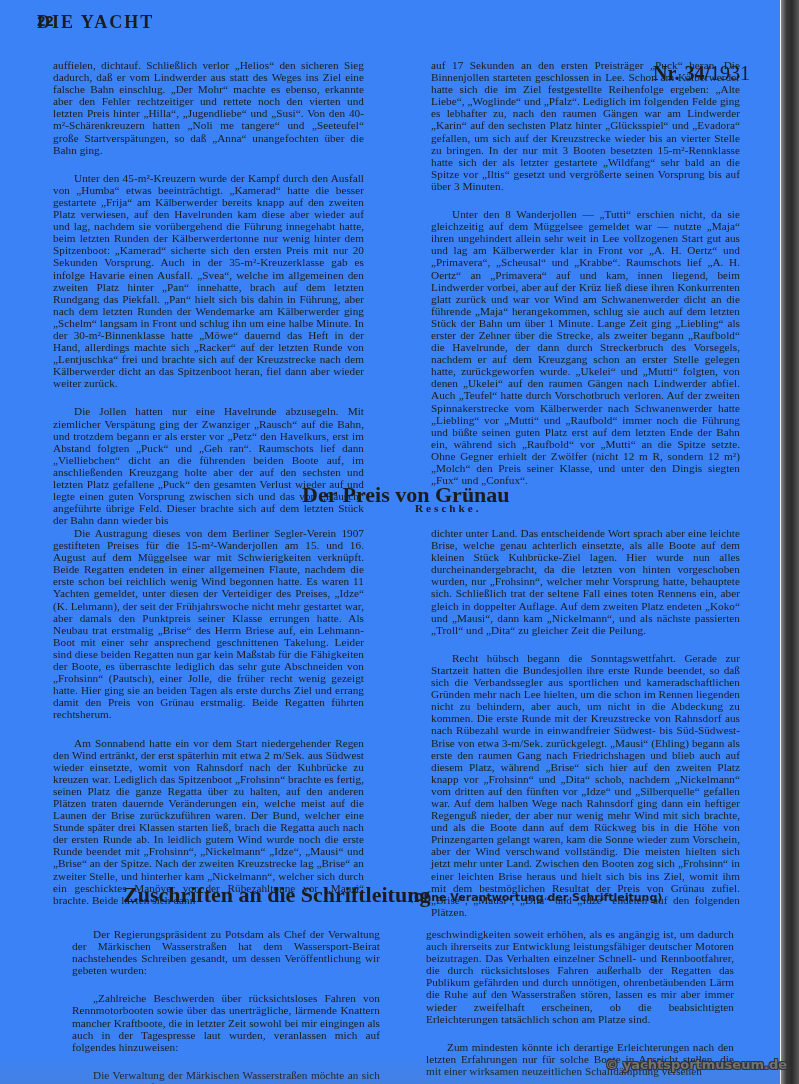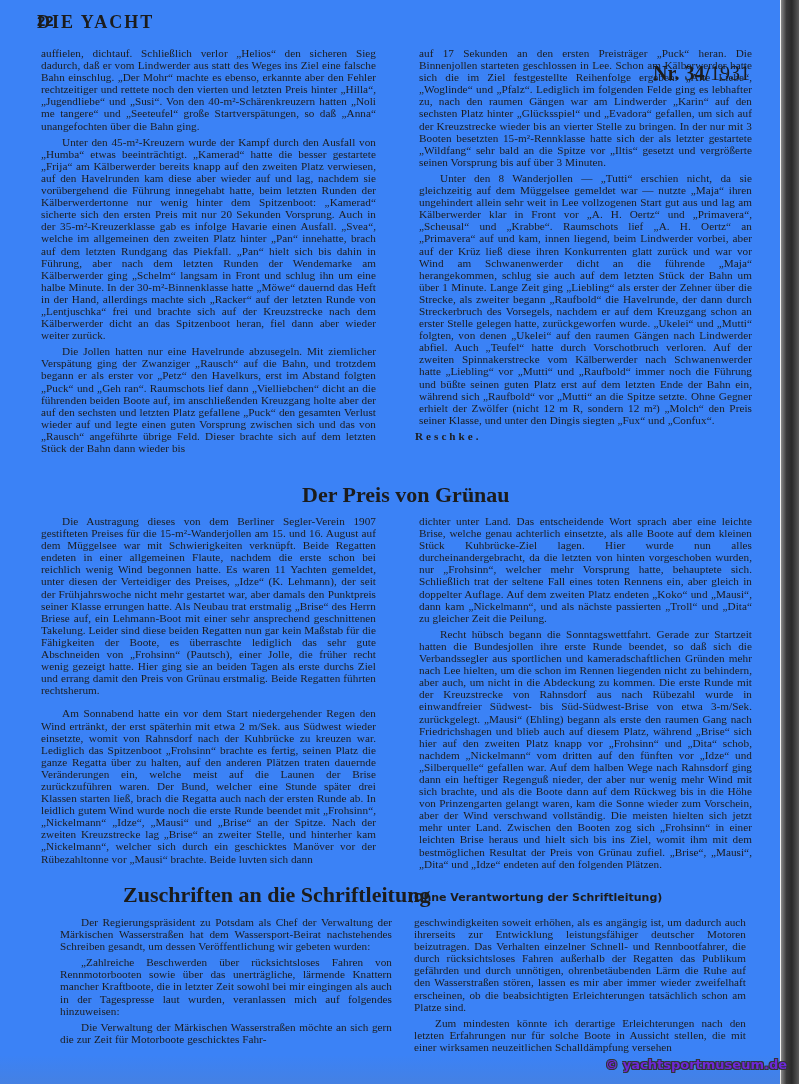--- a/index.html
+++ b/index.html
@@ -27,37 +27,37 @@
   .page-num { position: absolute; left: 0; top: 0; font-size: 15px; font-weight: bold; font-family: "Liberation Sans", sans-serif; }
   .mag-title { position: absolute; left: 0; right: 0; top: 0; text-align: left; font-size: 18px; font-weight: bold; letter-spacing: 2px; font-family: "Liberation Serif", serif; }
   .issue { position: absolute; right: 22px; top: 2px; font-size: 20px; font-weight: bold; font-family: "Liberation Serif", serif; margin-top: 48px; }
   .issue .yr { font-weight: normal; }
 
   .col {
     position: absolute; font-family: "Liberation Serif", serif;
     font-size: 11.2px; line-height: 12.1px; text-align: justify;
     letter-spacing: 0.05px;
   }
-  .col p { margin: 4px; text-indent: 0; }
+  .col p { margin: 16px; text-indent: 0; }
   .col p.ind { text-indent: 21px; }
   .col p.gap { margin-top: 11px; }
   .signature { letter-spacing: 3px; font-weight: bold; margin-top: 2px; padding-right: 4px; }
 
   .h2 {
     position: absolute; font-family: "Liberation Serif", serif; font-weight: bold;
     font-size: 22px; white-space: nowrap;
   }
   .h2-sub {
     position: absolute; font-family: "DejaVu Sans", sans-serif; font-weight: bold;
     font-size: 11px; white-space: nowrap;
   }
   .watermark {
     position: absolute; right: 12px; top: 1057px;
     font-family: "DejaVu Sans", sans-serif; font-weight: bold; font-size: 13px;
-    color: #6d28d9;
+    color: #737373;
     text-shadow: -1px -1px 0 #333, 1px -1px 0 #333, -1px 1px 0 #333, 1px 1px 0 #333;
     text-align: center;
   }
 </style>
 </head>
 <body>
 
 <div class="page">
 
   <div class="header">

